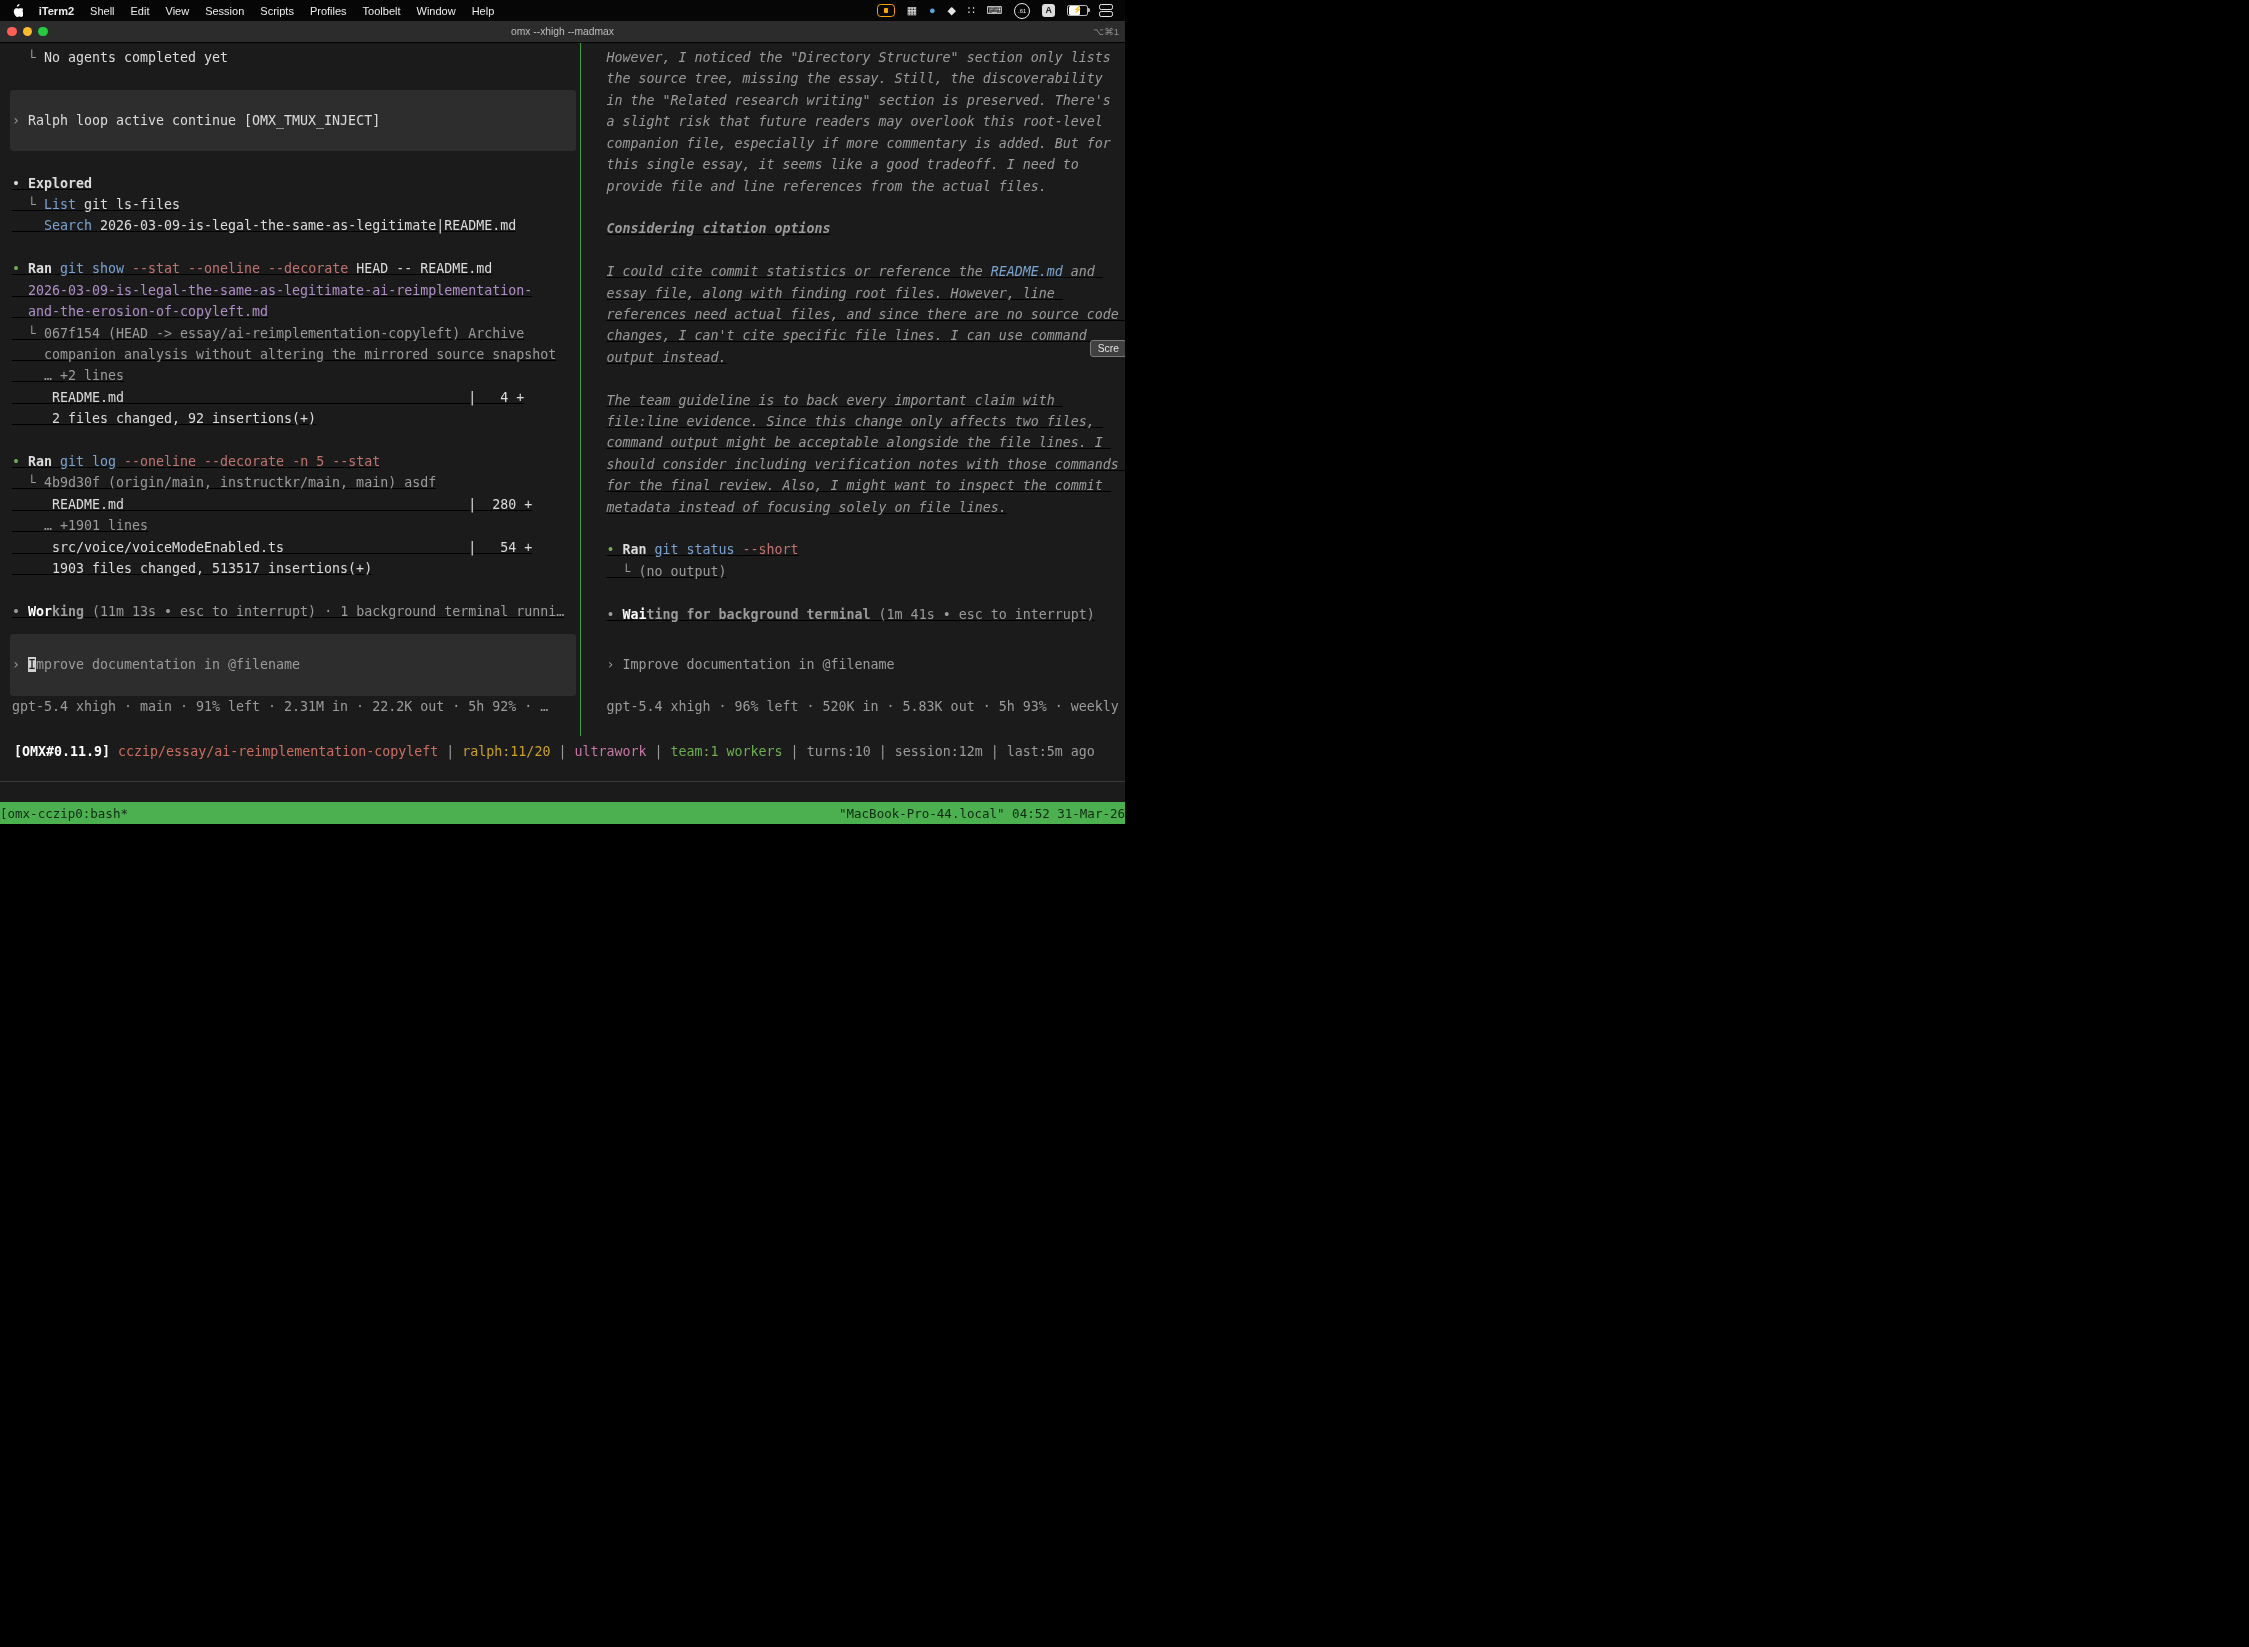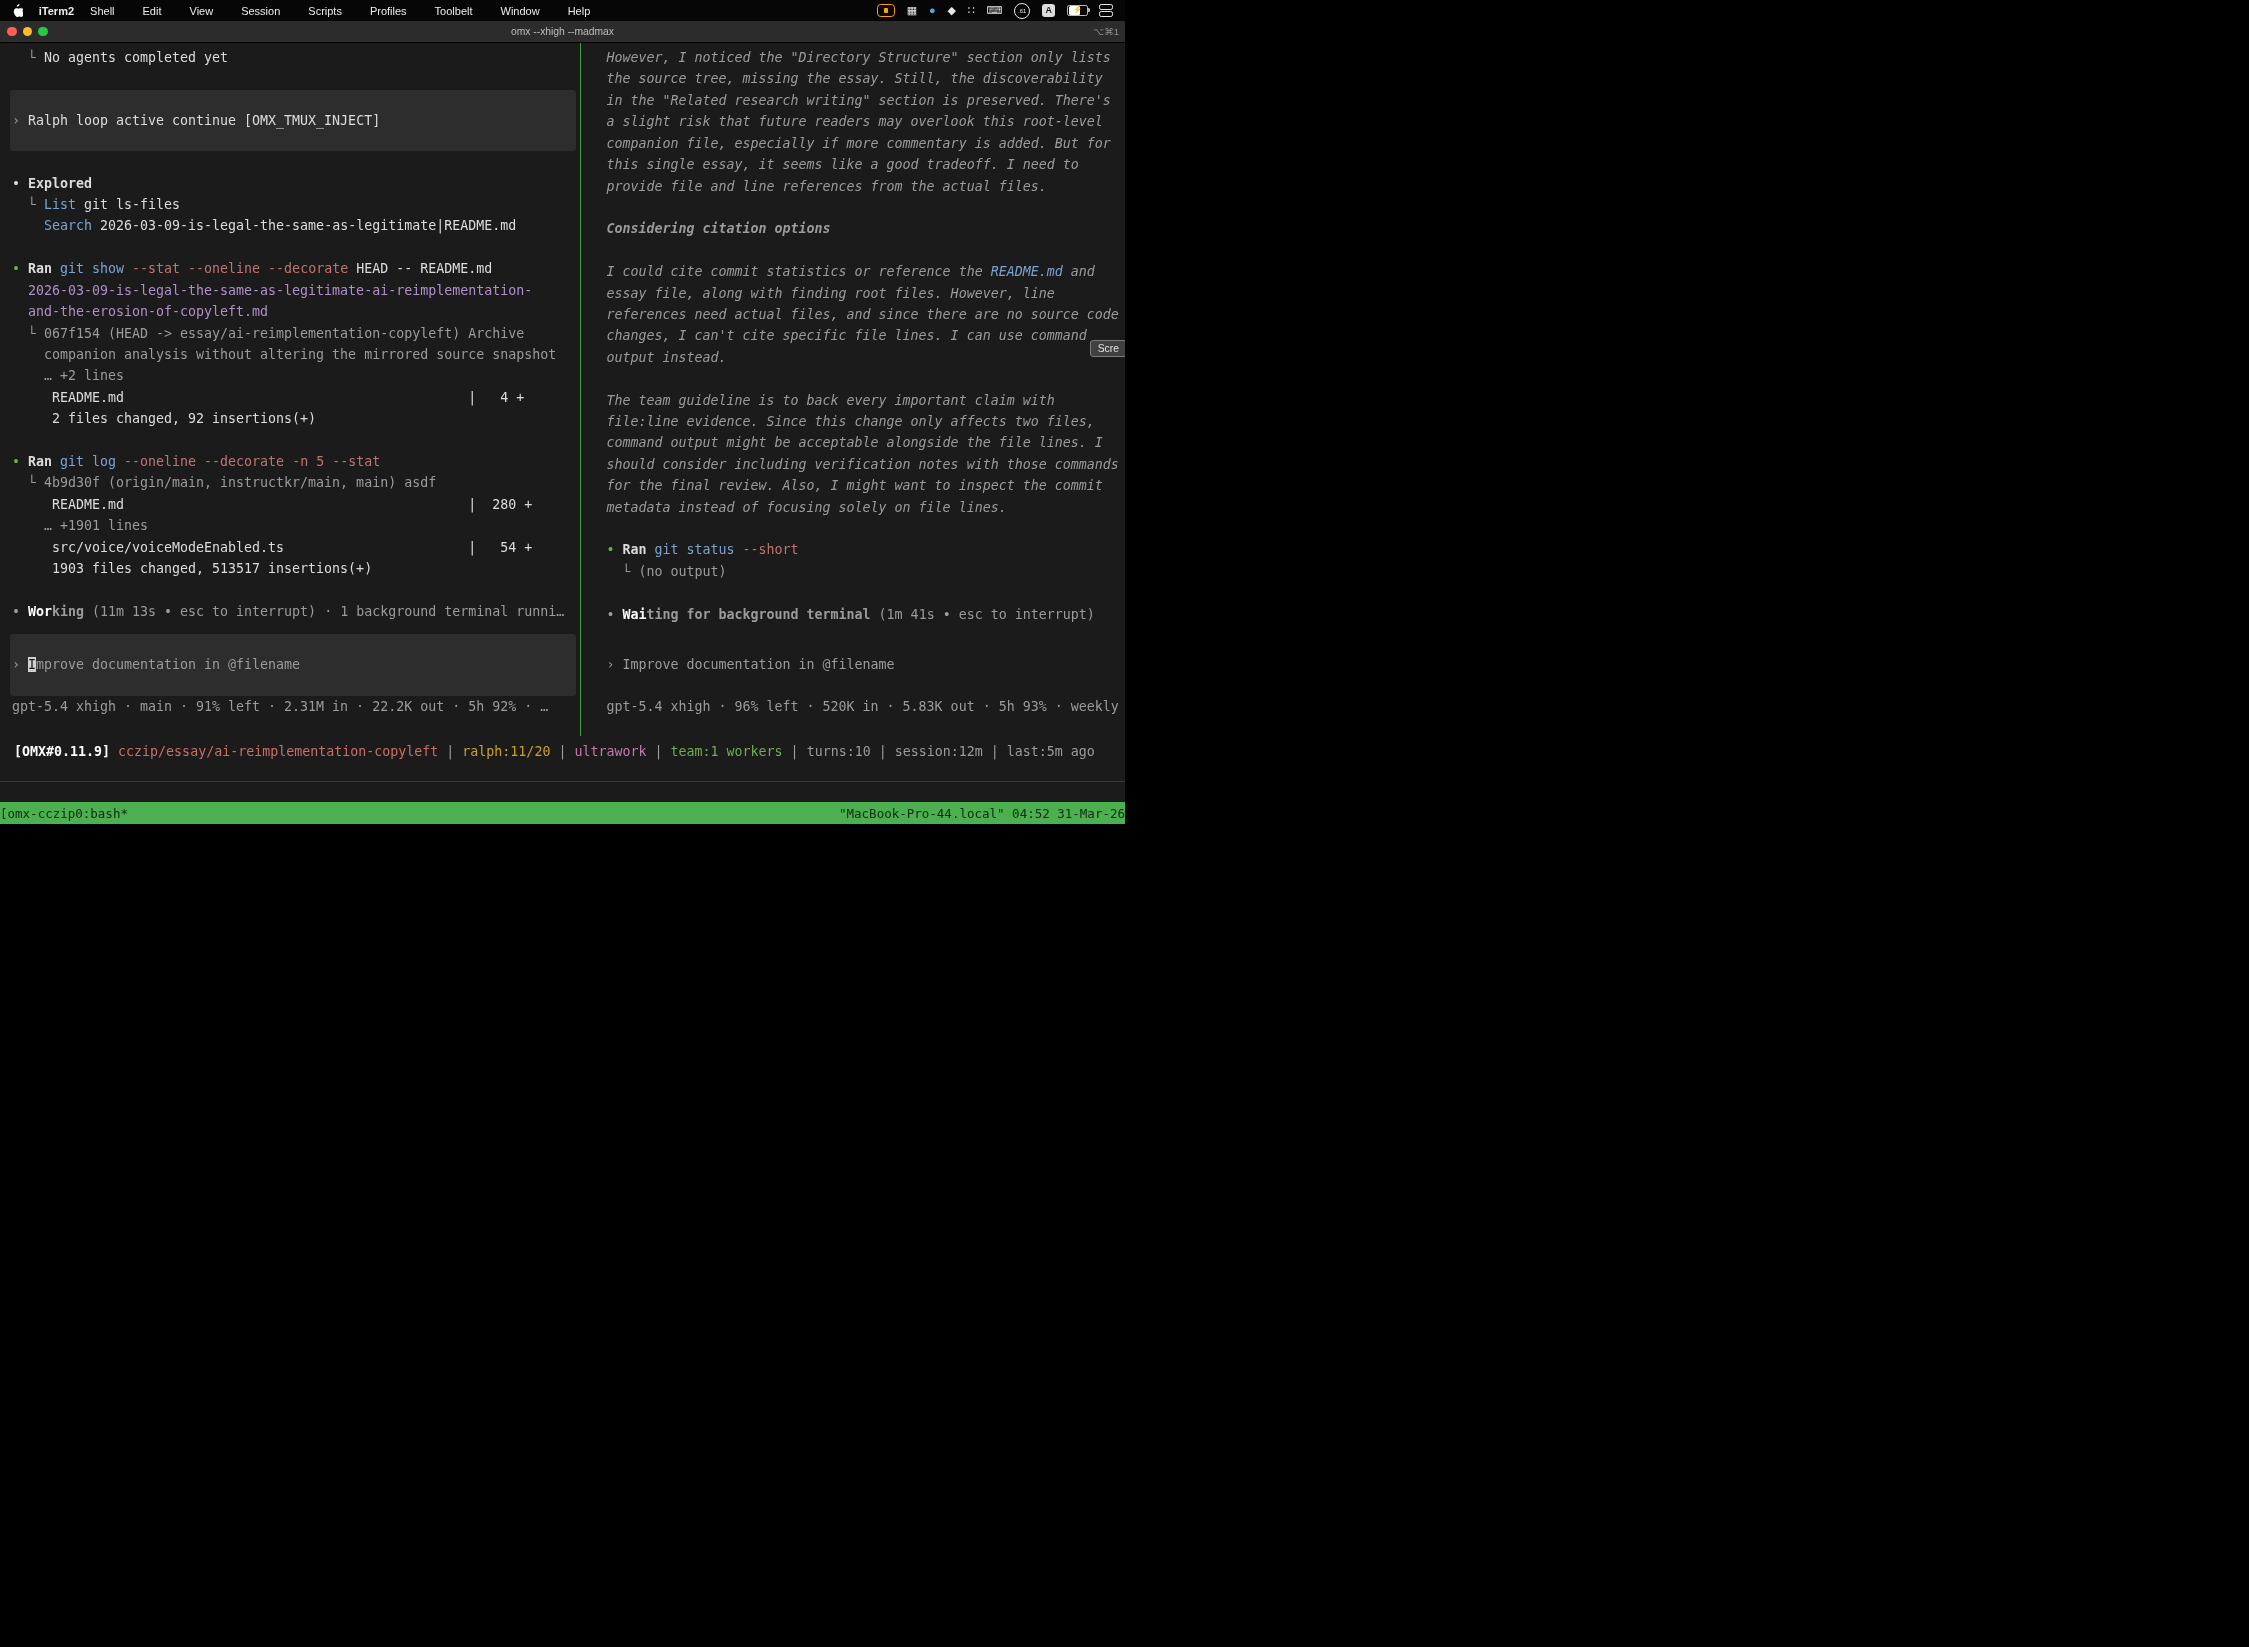--- a/index.html
+++ b/index.html
@@ -17,21 +17,21 @@
   .cursor{background:var(--cursor_bg);color:var(--terminal_bg)}
 
   
   .menu-bar{
     height:21px; flex:none; background:#060606; color:#ececec;
     display:flex; align-items:center; padding:0 11.8px; gap:16px;
     font-family:"Liberation Sans",sans-serif; font-size:11px;
   }
   .apple{display:flex;align-items:center;}
   .app-name{font-weight:700;}
-  .menu-items{display:flex; gap:28px;}
+  .menu-items{display:flex; gap:16px;}
   .menu-item{cursor:default;}
   .menu-right{margin-left:auto; display:flex; align-items:center; gap:11.8px;}
   .micon{font-size:11px; color:#e6e6e6; line-height:1;}
   .blue-ic{color:#58a6d8;}
   .rec-ind{width:16px;height:11px;border:1.5px solid var(--recording_orange,#ff9f0a);border-radius:3.7px;display:flex;align-items:center;justify-content:center;}
   .rec-dot{width:4.4px;height:4.4px;background:var(--recording_orange,#ff9f0a);border-radius:0.7px;}
   .badge{width:14px;height:14px;border:1.1px solid #e6e6e6;border-radius:50%;display:flex;align-items:center;justify-content:center;font-size:5.9px;color:#e6e6e6;}
   .inputsrc{width:13.3px;height:13.3px;background:#dcdcdc;color:#1a1a1a;border-radius:3px;display:flex;align-items:center;justify-content:center;font-size:8.9px;font-weight:700;}
   .battery{position:relative;width:18.5px;height:9.6px;border:0.7px solid #b9b9b9;border-radius:2.2px;display:inline-block;}
   .bat-fill{position:absolute;left:0.7px;top:0.7px;bottom:0.7px;width:62%;background:#fff;border-radius:1.5px;}
@@ -52,21 +52,21 @@
   .title{position:absolute;left:0;right:0;text-align:center;color:#bdbdbd;font-size:10.3px;}
   .shortcut{margin-left:auto;color:#8f8f8f;font-size:9.6px;padding-right:5.9px;z-index:1;}
 
   
   .terminal{flex:1; min-height:0; display:flex; position:relative; font-size:13.3px;}
   .pane{display:flex; flex-direction:column; overflow:hidden;margin-left:6px;}
   .pane-left{width:568px; flex:none; padding:4.4px 0 19px 5.9px;}
   .divider{width:1.5px; flex:none; background:var(--pane_divider,#3f9e44);}
   .pane-right{flex:1; padding:4.4px 5.9px 19px 19px;}
   .tline{line-height:21.4px; min-height:21.4px; white-space:pre;}
-  .block{margin-top:21.4px;}
+  .block{margin-top:21.4px;text-decoration:underline;}
   .para{font-style:italic;}
   .para .tline{white-space:pre-wrap;}
   .panel-box{
     background:var(--panel_bg,#2d2d2d); border-radius:3px;
     margin:21.4px 4.4px 0 -2.2px; padding:20px 3px 20px 2.2px;
   }
   .input-box{margin-top:auto;}
   .input-plain{margin-top:auto; padding:20px 0;}
   .tooltip{
     position:absolute; right:-1.5px; top:297px;

